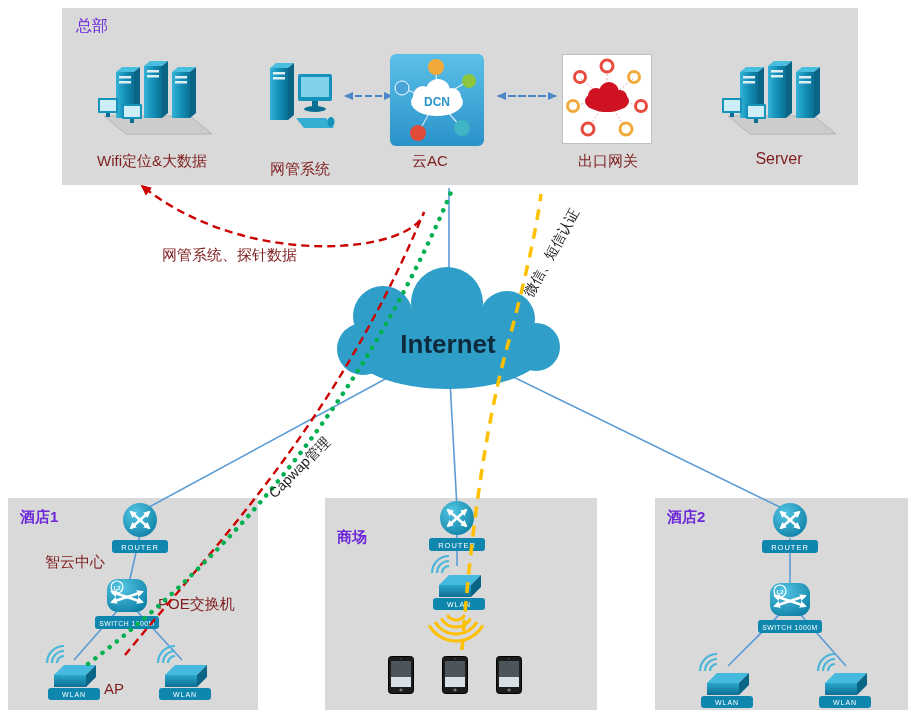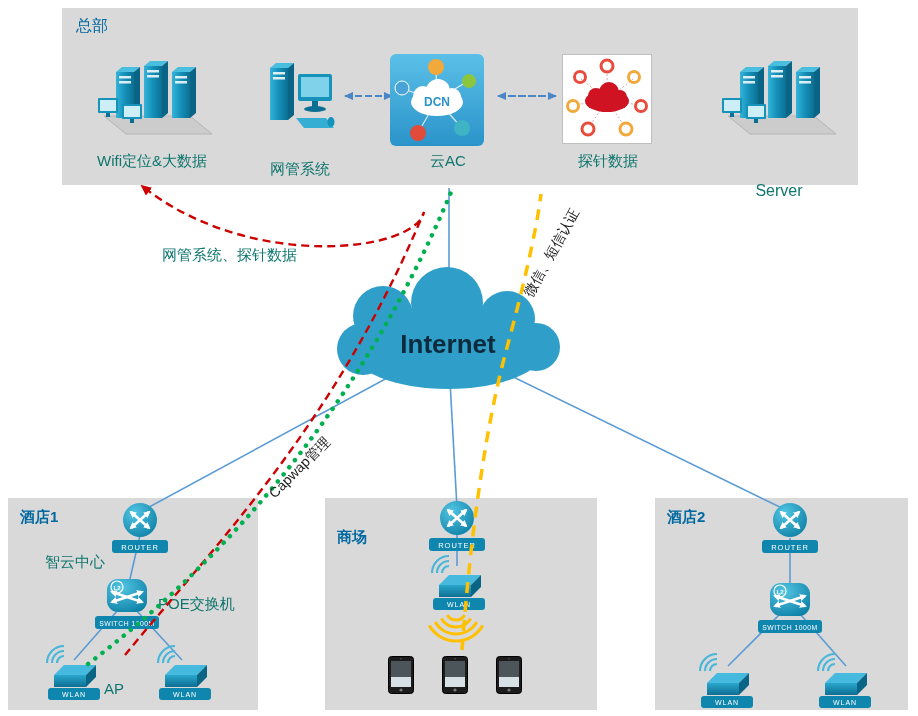--- a/index.html
+++ b/index.html
@@ -3,23 +3,23 @@
 <meta charset="utf-8">
 <style>
   * { margin:0; padding:0; box-sizing:border-box; }
   body { font-family:"Liberation Sans","DejaVu Sans",sans-serif; background:#fff; }
   #canvas { position:relative; width:918px; height:716px; background:#fff; overflow:hidden; }
   .zone { position:absolute; background:var(--zone,#d9d9d9); z-index:0; }
   .layer { position:absolute; left:0; top:0; width:918px; height:716px; }
   #layerA { z-index:1; pointer-events:none; }
   #layerB { z-index:3; pointer-events:none; }
   .icon { position:absolute; z-index:2; }
-  .lbl { position:absolute; z-index:2; font-size:15px; color:#0f766e; white-space:nowrap; }
+  .lbl { position:absolute; z-index:2; font-size:15px; color:#7f1d1d; white-space:nowrap; }
   .lbl.center { text-align:center; }
-  .zone-title { position:absolute; z-index:2; font-size:15px; font-weight:bold; color:#0369a1; white-space:nowrap; }
+  .zone-title { position:absolute; z-index:2; font-size:15px; font-weight:bold; color:#6d28d9; white-space:nowrap; }
   .hq-title { font-weight:normal; font-size:16px; }
   .rot { position:absolute; z-index:4; font-size:14px; color:#1a1a1a; white-space:nowrap; text-align:center; }
   .server-lbl { font-size:16px; }
   .link { stroke:var(--link_blue,#5b9bd5); stroke-width:1.6; }
   .dash-arrow { stroke:var(--arrow_blue,#4a86c8); stroke-width:2.2; stroke-dasharray:6 4; }
   .flow-green { stroke:var(--flow_green,#00b050); stroke-width:4.5; stroke-dasharray:0.1 9; stroke-linecap:round; fill:none; }
   .flow-yellow { stroke:var(--flow_yellow,#ffc000); stroke-width:3.5; stroke-dasharray:11 8; fill:none; }
   .flow-red { stroke:var(--flow_red,#cc0000); stroke-width:2.4; stroke-dasharray:8 5; fill:none; }
   .wifi-arc { stroke:var(--flow_yellow,#ffc000); stroke-width:3; fill:none; }
   .cloud-text { font-size:26px; font-weight:bold; fill:#0e2a3d; }
@@ -80,23 +80,23 @@
       <path class="wifi-arc" d="M447.3,615 A10,10 0 0 0 464.7,615"></path>
       <path class="wifi-arc" d="M441.3,618.5 A17,17 0 0 0 470.7,618.5"></path>
       <path class="wifi-arc" d="M435.2,622 A24,24 0 0 0 476.8,622"></path>
       <path class="wifi-arc" d="M429.2,625.5 A31,31 0 0 0 482.8,625.5"></path>
     </g>
   </svg>
 
   <div class="zone-title hq-title" style="left:76px; top:16px;">总部</div>
   <div class="lbl center" style="left:62px; top:152px; width:180px;">Wifi定位&amp;大数据</div>
   <div class="lbl center" style="left:240px; top:152px; width:120px;margin-top:8px;">网管系统</div>
-  <div class="lbl center" style="left:408px; top:152px; width:80px;">云AC</div>
-  <div class="lbl center" style="left:548px; top:152px; width:120px;">探针数据</div>
-  <div class="lbl center server-lbl" style="left:729px; top:150px; width:100px;margin-top:32px;">Server</div>
+  <div class="lbl center" style="left:390px; top:152px; width:80px;">云AC</div>
+  <div class="lbl center" style="left:548px; top:152px; width:120px;">出口网关</div>
+  <div class="lbl center server-lbl" style="left:729px; top:150px; width:100px;">Server</div>
 
   <div class="icon" style="left:92px; top:56px;">
   <svg width="122" height="86" viewBox="0 0 122 86">
     <defs>
       <linearGradient id="gsrv" x1="0" y1="0" x2="1" y2="0">
         <stop offset="0%" stop-color="#36b3d9"></stop>
             <stop offset="45%" stop-color="#1593bb"></stop>
             <stop offset="100%" stop-color="#0b6f93"></stop>
       </linearGradient>
     </defs>

